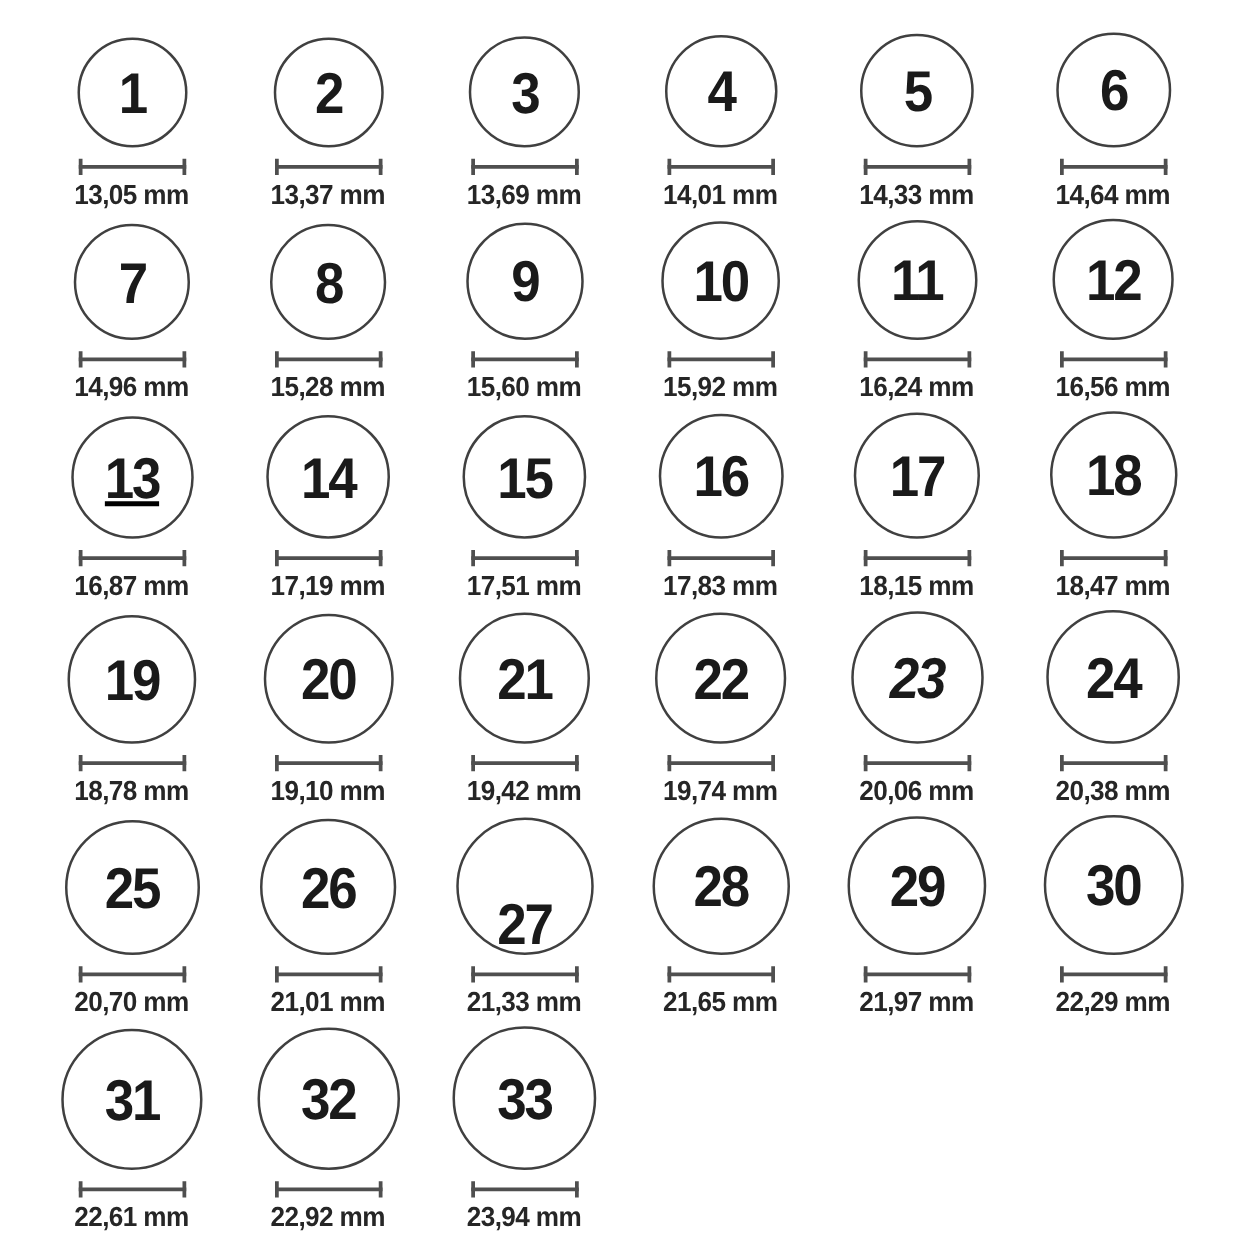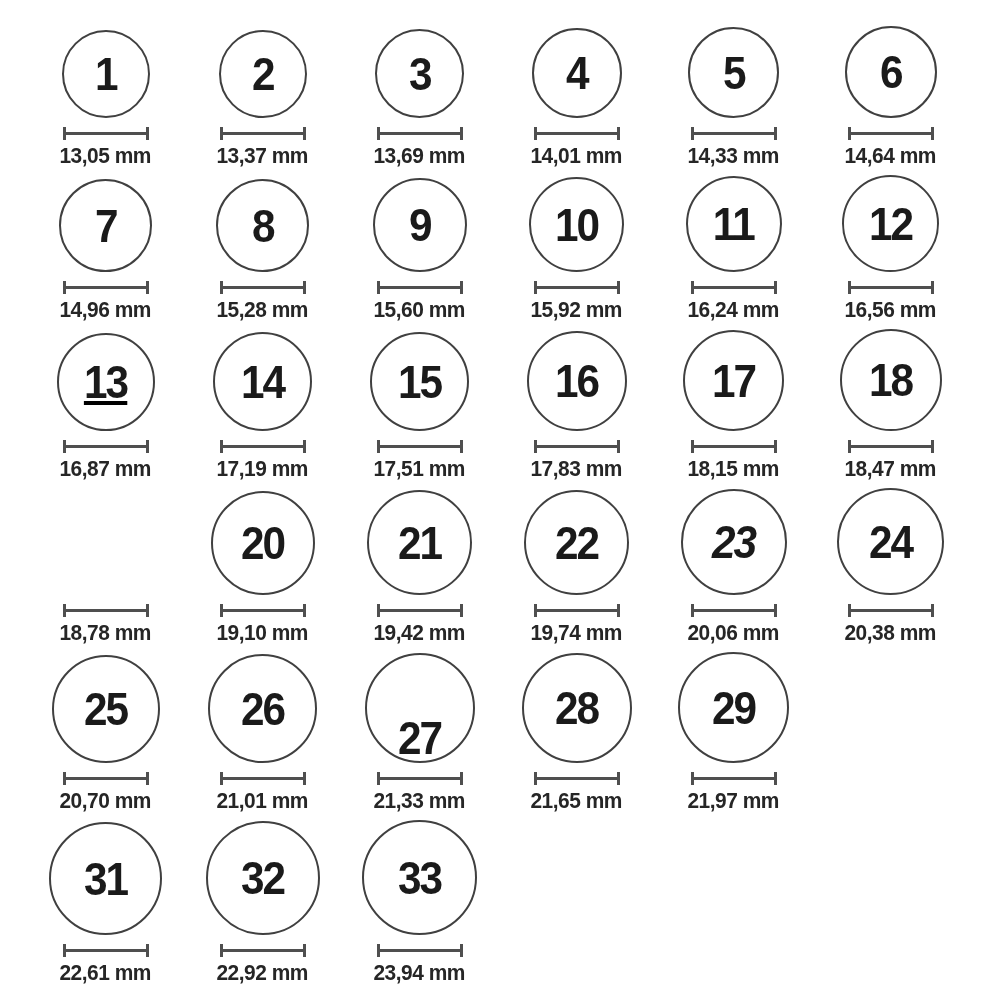--- a/index.html
+++ b/index.html
@@ -288,20 +288,23 @@
         <div class="measure">
           <span class="cap left"></span>
           <span class="bar"></span>
           <span class="cap right"></span>
         </div>
         <div class="label">18,47 mm</div>
       </div>
     </div>
     <div class="row">
       <div class="cell">
+        <div class="circle" style="width: 103px; height: 103px;">
+          <span class="num">19</span>
+        </div>
         <div class="measure">
           <span class="cap left"></span>
           <span class="bar"></span>
           <span class="cap right"></span>
         </div>
         <div class="label">18,78 mm</div>
       </div>
       <div class="cell">
         <div class="circle" style="width: 104px; height: 104px;">
           <span class="num">20</span>
@@ -406,20 +409,31 @@
       <div class="cell">
         <div class="circle" style="width: 111px; height: 111px;">
           <span class="num">29</span>
         </div>
         <div class="measure">
           <span class="cap left"></span>
           <span class="bar"></span>
           <span class="cap right"></span>
         </div>
         <div class="label">21,97 mm</div>
+      </div>
+      <div class="cell">
+        <div class="circle" style="width: 112px; height: 112px;">
+          <span class="num">30</span>
+        </div>
+        <div class="measure">
+          <span class="cap left"></span>
+          <span class="bar"></span>
+          <span class="cap right"></span>
+        </div>
+        <div class="label">22,29 mm</div>
       </div>
     </div>
     <div class="row">
       <div class="cell">
         <div class="circle" style="width: 113px; height: 113px;">
           <span class="num">31</span>
         </div>
         <div class="measure">
           <span class="cap left"></span>
           <span class="bar"></span>

